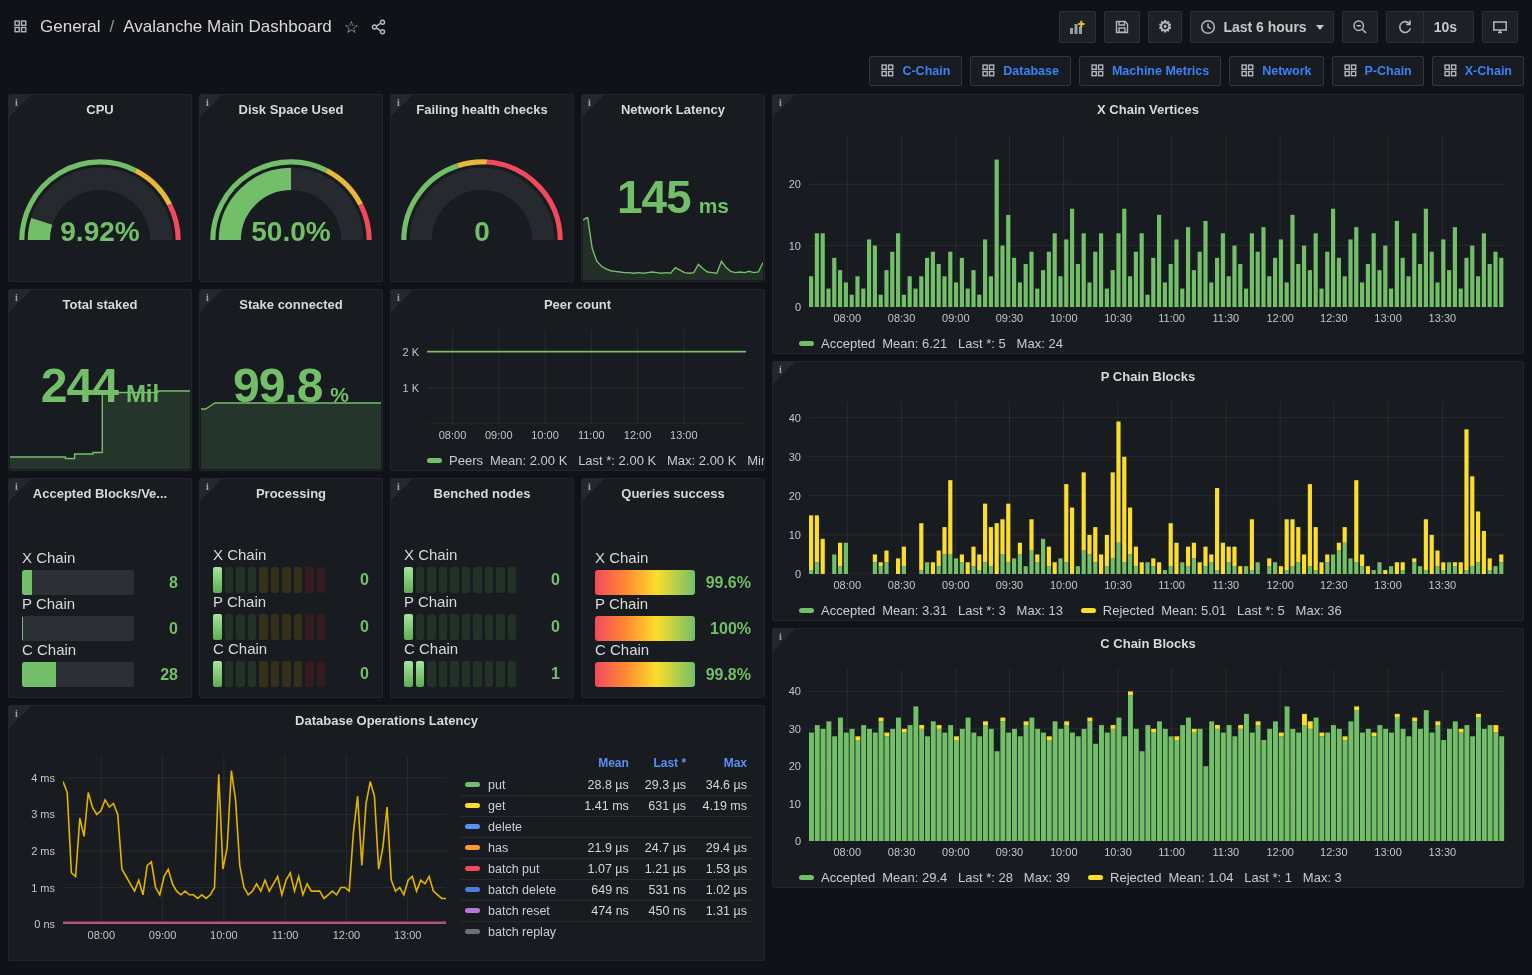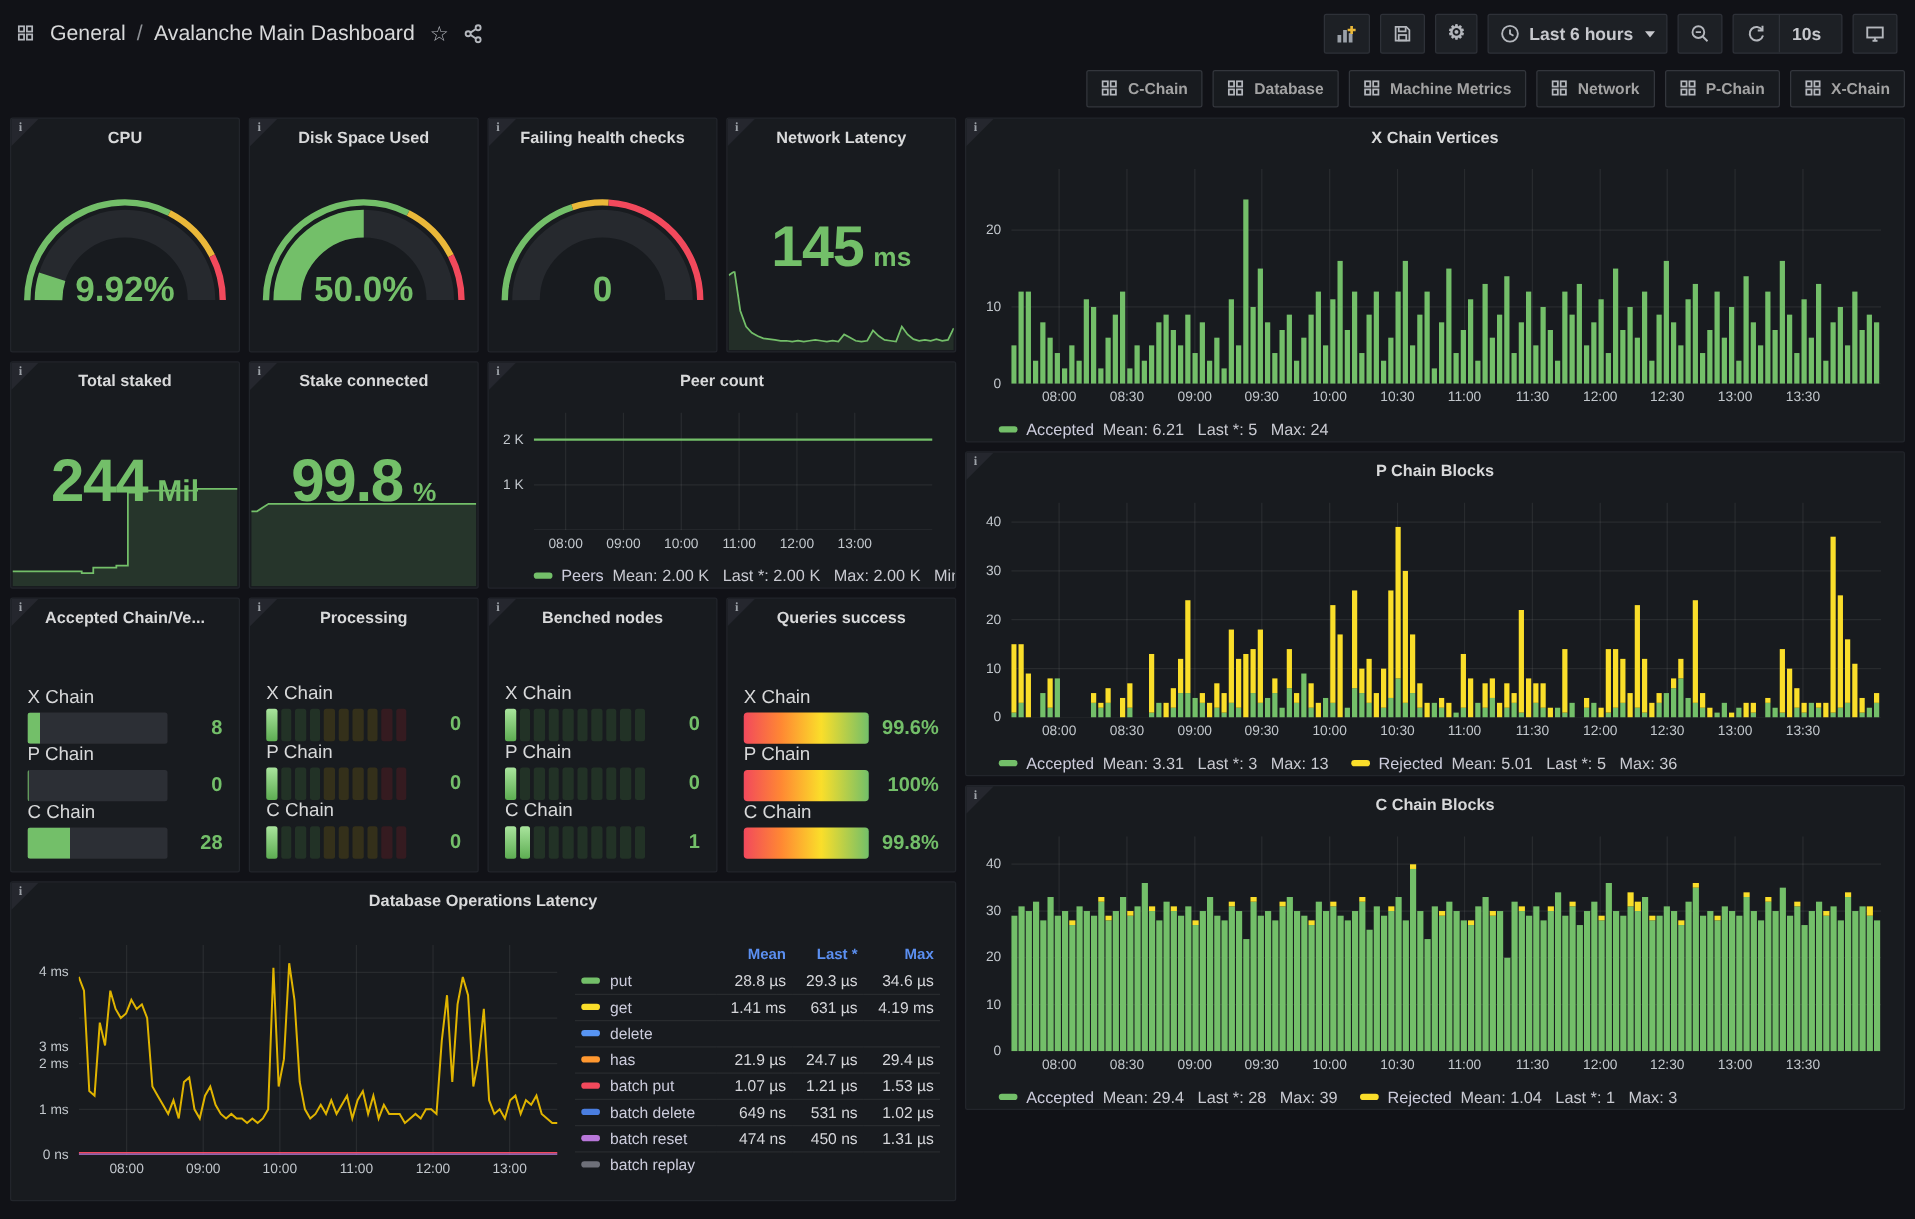--- a/index.html
+++ b/index.html
@@ -16,21 +16,21 @@
   .tbtn{height:32px;min-width:34px;background:#1d2025;border:1px solid #2e3138;border-radius:2px;
         display:inline-flex;align-items:center;justify-content:center;gap:7px;padding:0 9px;
         color:#c7c8cd;font-size:14px;font-weight:600;cursor:pointer;white-space:nowrap}
   .tbtn .caret{width:0;height:0;border-left:4px solid transparent;border-right:4px solid transparent;border-top:5px solid #c7c8cd;margin-left:2px}
   .tgroup{display:inline-flex;height:32px;border:1px solid #2e3138;border-radius:2px;background:#1d2025;overflow:hidden}
   .tgroup .seg{display:inline-flex;align-items:center;gap:6px;padding:0 10px;font-size:14px;font-weight:600;color:#c7c8cd;cursor:pointer}
   .tgroup .seg + .seg{border-left:1px solid #2e3138}
   
   .links-row{display:flex;justify-content:flex-end;gap:8px;padding:2px 8px 8px}
   .link-btn{height:30px;background:#181b1f;border:1px solid #33363c;border-radius:2px;display:inline-flex;
-            align-items:center;gap:7px;padding:0 11px;font-size:12.5px;font-weight:700;color:#a3a3a3;cursor:pointer}
+            align-items:center;gap:7px;padding:0 11px;font-size:12.5px;font-weight:700;color:#3b82f6;cursor:pointer}
   
   .dash{display:flex;gap:7px;padding:0 8px}
   .col-left{width:757px;display:flex;flex-direction:column;gap:7px}
   .col-right{flex:1;display:flex;flex-direction:column;gap:7px}
   .row{display:grid;grid-template-columns:repeat(4,1fr);gap:7px}
   .h1{height:188px}.h2{height:182px}.h3{height:220px}.h4{height:256px}
   .col-right .panel{height:260px}
   .span2{grid-column:span 2}.span4{grid-column:span 4}
   .panel{position:relative;background:#181b1f;border:1px solid #22252b;border-radius:2px;display:flex;flex-direction:column;overflow:hidden}
   .corner{position:absolute;top:0;left:0;width:0;height:0;border-top:22px solid #25272e;border-right:22px solid transparent;z-index:2;cursor:pointer}
@@ -422,21 +422,21 @@
             </div>
           </div>
         </section>
       </div>
 
       <div class="row h3">
         <section class="panel">
           <span class="corner"></span>
             <i class="info-i">i</i>
           <header class="phead">
-              <h2 class="ptitle">Accepted Chain/Ve...</h2>
+              <h2 class="ptitle">Accepted Blocks/Ve...</h2>
             </header>
           <div class="pbody bars-body">
             <div class="bg-row">
               <div class="bg-label">X Chain</div>
               <div class="bg-line">
                   <div class="bg-track">
                     <div class="bg-fill" style="width: 9%;"></div>
                   </div>
                   <div class="bg-val">8</div>
                 </div>
@@ -638,21 +638,21 @@
                   <line y1="0" y2="100" x1="26" x2="26" class="grid"></line>
                   <line y1="0" y2="100" x1="42" x2="42" class="grid"></line>
                   <line y1="0" y2="100" x1="57.99999999999999" x2="57.99999999999999" class="grid"></line>
                   <line y1="0" y2="100" x1="74" x2="74" class="grid"></line>
                   <line y1="0" y2="100" x1="90" x2="90" class="grid"></line>
                   <polyline points="0,15.217391304347814 1.098901098901099,21.73913043478261 2.197802197802198,69.56521739130434 3.296703296703297,71.73913043478261 4.395604395604396,36.95652173913043 5.4945054945054945,47.82608695652174 6.593406593406594,21.73913043478261 7.6923076923076925,30.43478260869564 8.791208791208792,34.78260869565217 9.89010989010989,32.60869565217391 10.989010989010989,26.086956521739125 12.087912087912088,30.43478260869564 13.186813186813188,28.26086956521739 14.285714285714285,34.78260869565217 15.384615384615385,67.3913043478261 16.483516483516482,71.73913043478261 17.582417582417584,76.08695652173913 18.681318681318682,80.43478260869566 19.78021978021978,73.91304347826087 20.87912087912088,82.6086956521739 21.978021978021978,65.21739130434781 23.076923076923077,63.04347826086956 24.175824175824175,78.26086956521739 25.274725274725274,82.6086956521739 26.373626373626376,71.73913043478261 27.472527472527474,67.3913043478261 28.57142857142857,76.08695652173913 29.67032967032967,80.43478260869566 30.76923076923077,82.6086956521739 31.868131868131865,80.43478260869566 32.967032967032964,82.6086956521739 34.065934065934066,82.6086956521739 35.16483516483517,84.78260869565217 36.26373626373626,82.6086956521739 37.362637362637365,84.78260869565217 38.46153846153847,82.6086956521739 39.56043956043956,78.26086956521739 40.65934065934066,10.869565217391312 41.75824175824176,67.3913043478261 42.857142857142854,54.347826086956516 43.956043956043956,8.695652173913032 45.05494505494506,26.086956521739125 46.15384615384615,65.21739130434781 47.25274725274725,78.26086956521739 48.35164835164835,82.6086956521739 49.45054945054945,80.43478260869566 50.54945054945055,76.08695652173913 51.64835164835166,80.43478260869566 52.74725274725275,73.91304347826087 53.84615384615385,80.43478260869566 54.94505494505495,76.08695652173913 56.043956043956044,71.73913043478261 57.14285714285714,82.6086956521739 58.24175824175825,73.91304347826087 59.34065934065934,69.56521739130434 60.43956043956044,80.43478260869566 61.53846153846154,71.73913043478261 62.637362637362635,82.6086956521739 63.73626373626373,76.08695652173913 64.83516483516483,80.43478260869566 65.93406593406593,80.43478260869566 67.03296703296702,80.43478260869566 68.13186813186813,84.78260869565217 69.23076923076923,82.6086956521739 70.32967032967034,80.43478260869566 71.42857142857143,82.6086956521739 72.52747252747253,78.26086956521739 73.62637362637363,78.26086956521739 74.72527472527473,80.43478260869566 75.82417582417582,45.65217391304347 76.92307692307693,23.91304347826086 78.02197802197803,65.21739130434781 79.12087912087912,28.26086956521739 80.21978021978022,15.217391304347814 81.31868131868131,23.91304347826086 82.41758241758241,67.3913043478261 83.51648351648352,54.347826086956516 84.61538461538461,30.43478260869564 85.71428571428571,73.91304347826087 86.81318681318682,80.43478260869566 87.91208791208791,78.26086956521739 89.01098901098901,82.6086956521739 90.10989010989012,73.91304347826087 91.20879120879121,71.73913043478261 92.3076923076923,80.43478260869566 93.4065934065934,73.91304347826087 94.5054945054945,76.08695652173913 95.6043956043956,71.73913043478261 96.7032967032967,80.43478260869566 97.8021978021978,82.6086956521739 98.9010989010989,84.78260869565217 100,84.78260869565217" fill="none" stroke="#e0b400" stroke-width="1.6" class="vs"></polyline>
                   <line x1="0" x2="100" y1="98.91304347826087" y2="98.91304347826087" stroke="#f2495c" stroke-width="1.2" class="vs"></line>
                   <line x1="0" x2="100" y1="99.56521739130434" y2="99.56521739130434" stroke="#b877d9" stroke-width="1" class="vs"></line>
                 </svg>
                 <span class="ytick" style="top: 13%;">4 ms</span>
-                <span class="ytick" style="top: 34.8%; margin-top: 24px;">3 ms</span>
+                <span class="ytick" style="top: 34.8%;">3 ms</span>
                 <span class="ytick" style="top: 56.5%;">2 ms</span>
                 <span class="ytick" style="top: 78.3%; text-align: right;">1 ms</span>
                 <span class="ytick" style="top: 100%;">0 ns</span>
                 <span class="xtick" style="left: 10%;">08:00</span>
                 <span class="xtick" style="left: 26%;">09:00</span>
                 <span class="xtick" style="left: 42%;">10:00</span>
                 <span class="xtick" style="left: 58%;">11:00</span>
                 <span class="xtick" style="left: 74%;">12:00</span>
                 <span class="xtick" style="left: 90%;">13:00</span>
               </div>

